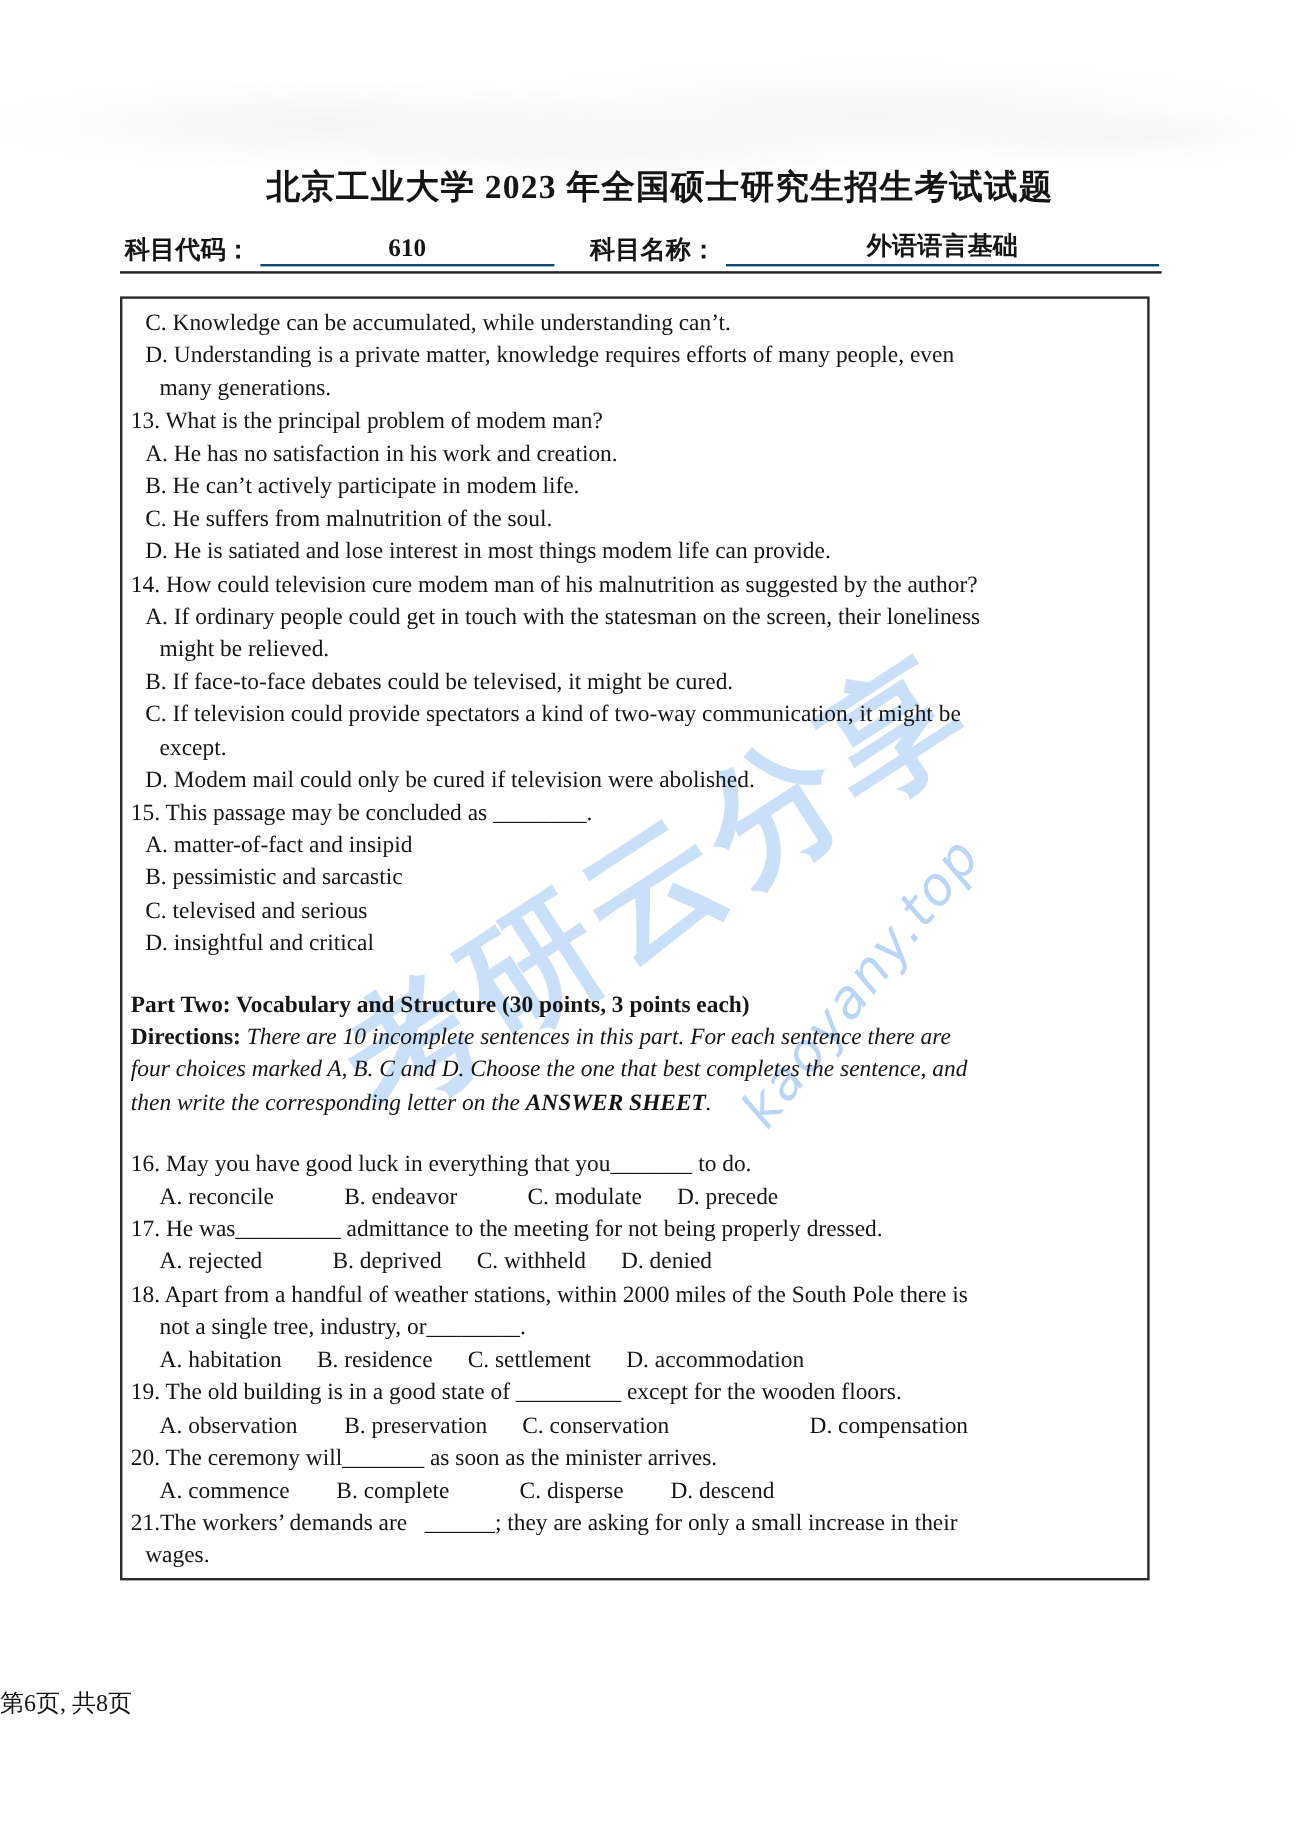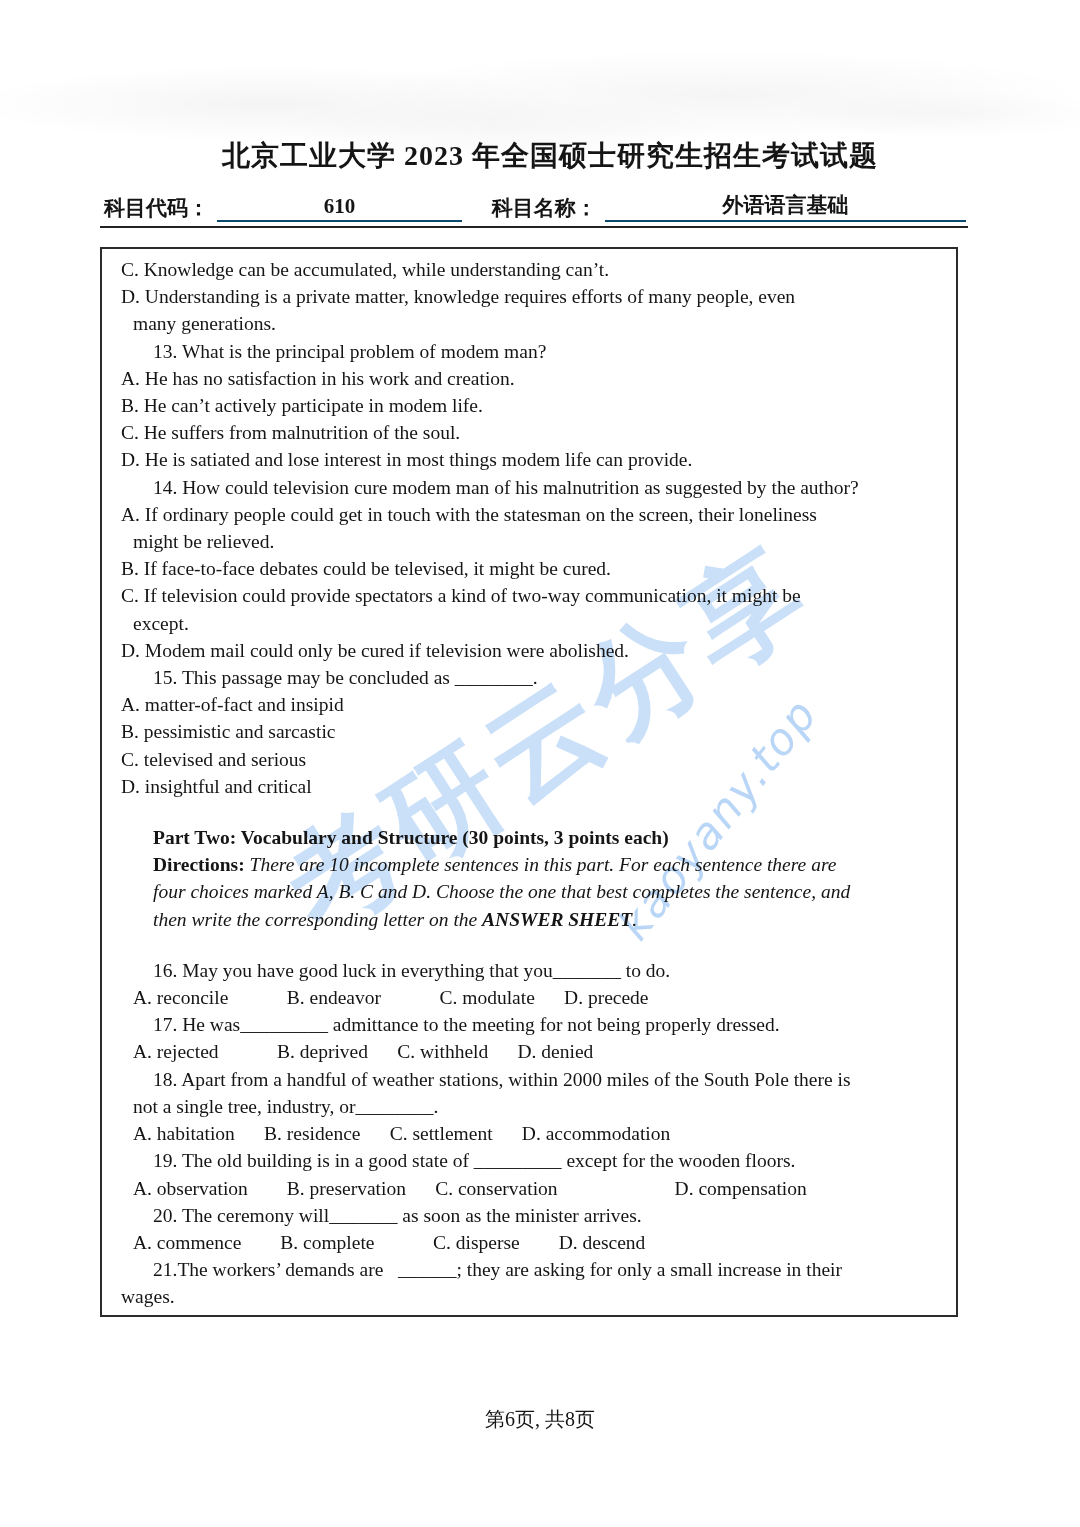--- a/index.html
+++ b/index.html
@@ -51,29 +51,29 @@
   .header-rule{
     position:absolute;left:100px;top:226px;width:868px;height:2px;
     background:#222;z-index:2;
   }
   .exam-box{
     position:absolute;left:100px;top:247px;width:858px;height:1070px;z-index:2;
     border:2px solid #2b2b2b;box-sizing:border-box;
     padding:7px 16px 0 0;overflow:hidden;background:transparent;
   }
   .line{font-size:19.5px;line-height:27.2px;white-space:nowrap;}
-  .ind0{padding-left:7px;margin-left:44px;}
+  .ind0{padding-left:7px;}
   .ind1{padding-left:19px;}
   .ind2{padding-left:31px;}
   .spacer{height:24px;}
   .b{font-weight:bold;}
   .i{font-style:italic;}
   .page-footer{
     position:absolute;top:1406px;left:0;width:100%;z-index:2;
-    text-align:center;font-size:20px;
+    font-size:20px;
   }
 </style>
 </head>
 <body>
 
 <div class="scan-noise"></div>
 
 <div class="wm-big">考研云分享</div>
 <div class="wm-small">kaoyany.top</div>
 

